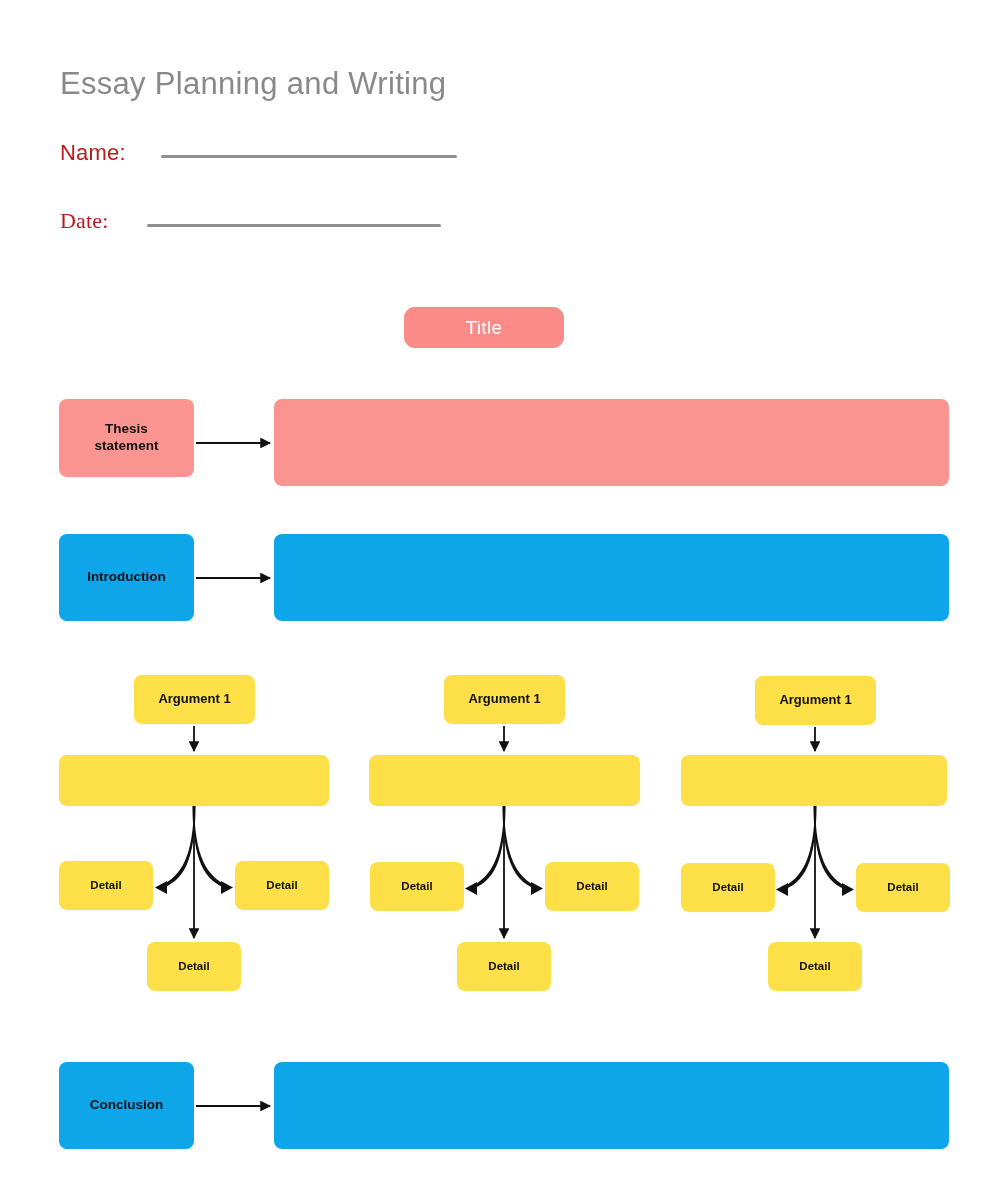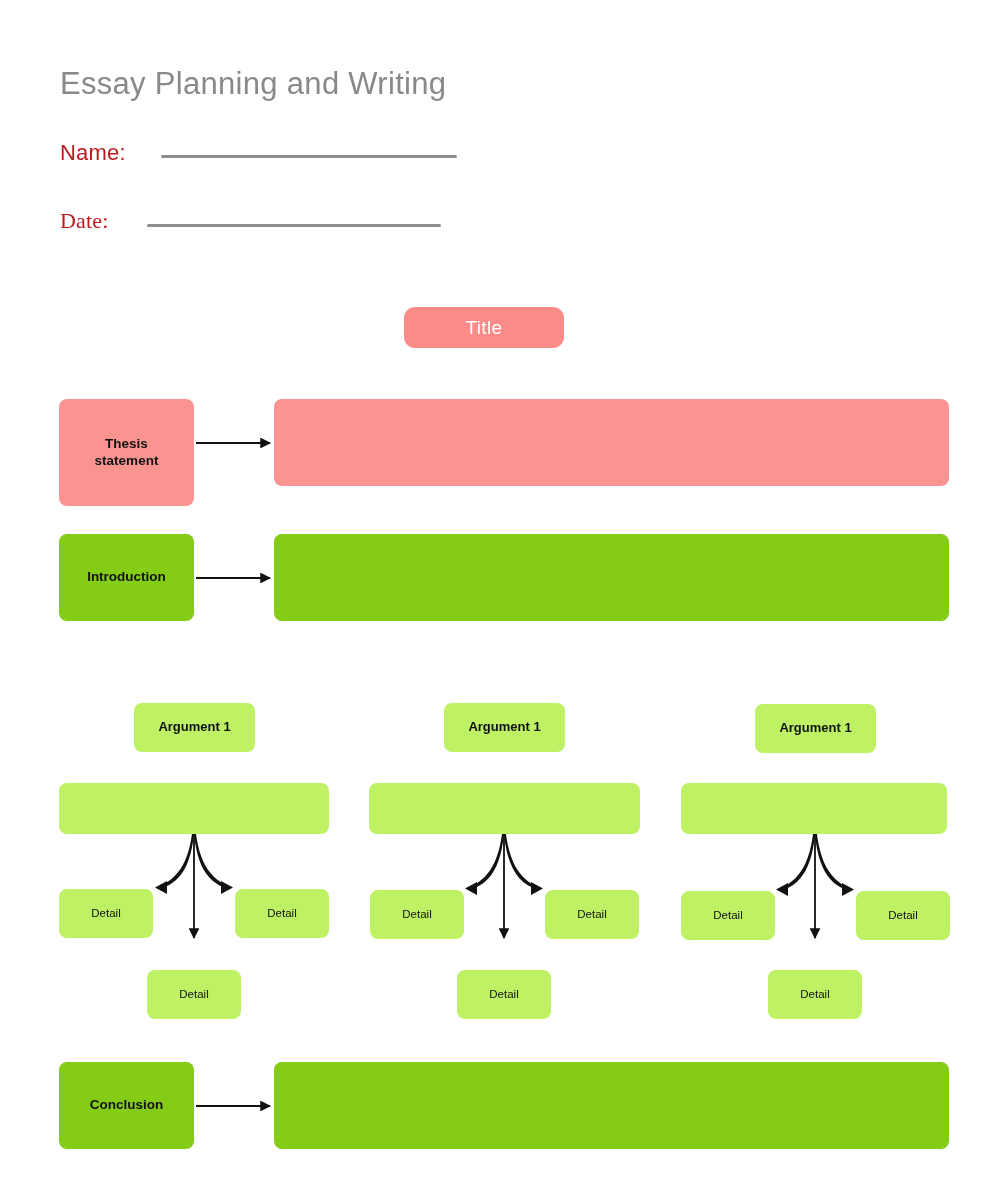--- a/index.html
+++ b/index.html
@@ -74,24 +74,24 @@
     height: 41px;
     background: #FA8B88;
     border-radius: 11px;
     color: #ffffff;
     font-size: 19px;
     font-weight: 400;
     letter-spacing: 0.4px;
   }
 
   .salmon { background: #FA9490; }
-  .pink   { background: #84cc16; }
-  .blue   { background: #bef264; margin-top: 28px; }
-
-  .thesis-label     { left: 55px;  top: 399px;  width: 135px; height: 107px; }
+  .pink   { background: #0ea5e9; }
+  .blue   { background: #fde047; }
+
+  .thesis-label     { left: 55px;  top: 399px;  width: 135px; height: 78px; }
   .thesis-bar       { left: 270px; top: 399px;  width: 675px; height: 87px; }
   .intro-label      { left: 55px;  top: 534px;  width: 135px; height: 87px; }
   .intro-bar        { left: 270px; top: 534px;  width: 675px; height: 87px; }
   .conclusion-label { left: 55px;  top: 1062px; width: 135px; height: 87px; align-items: center; }
   .conclusion-bar   { left: 270px; top: 1062px; width: 675px; height: 87px; }
 
   
   .arg1-head   { left: 130px; top: 675px; width: 121px; height: 49px; }
   .arg1-bar    { left: 55px;  top: 755px; width: 270px; height: 51px; }
   .arg1-dleft  { left: 55px;  top: 861px; width: 94px;  height: 49px; }
@@ -105,21 +105,21 @@
   .arg2-dright { left: 541px; top: 862px; width: 94px;  height: 49px; }
   .arg2-dbot   { left: 453px; top: 942px; width: 94px;  height: 49px; }
 
   
   .arg3-head   { left: 751px; top: 676px; width: 121px; height: 49px; }
   .arg3-bar    { left: 677px; top: 755px; width: 266px; height: 51px; }
   .arg3-dleft  { left: 677px; top: 863px; width: 94px;  height: 49px; }
   .arg3-dright { left: 852px; top: 863px; width: 94px;  height: 49px; }
   .arg3-dbot   { left: 764px; top: 942px; width: 94px;  height: 49px; }
 
-  .detail-text { font-size: 11.5px; font-weight: 400; }
+  .detail-text { font-size: 11.5px; font-weight: 700; }
   .arg-text    { font-size: 13px;  font-weight: 700; }
   .row-text    { font-size: 13.5px; font-weight: 700; }
 
   
   #arrows {
     position: absolute;
     left: 0; top: 0;
     width: 1000px;
     height: 1199px;
     pointer-events: none;

